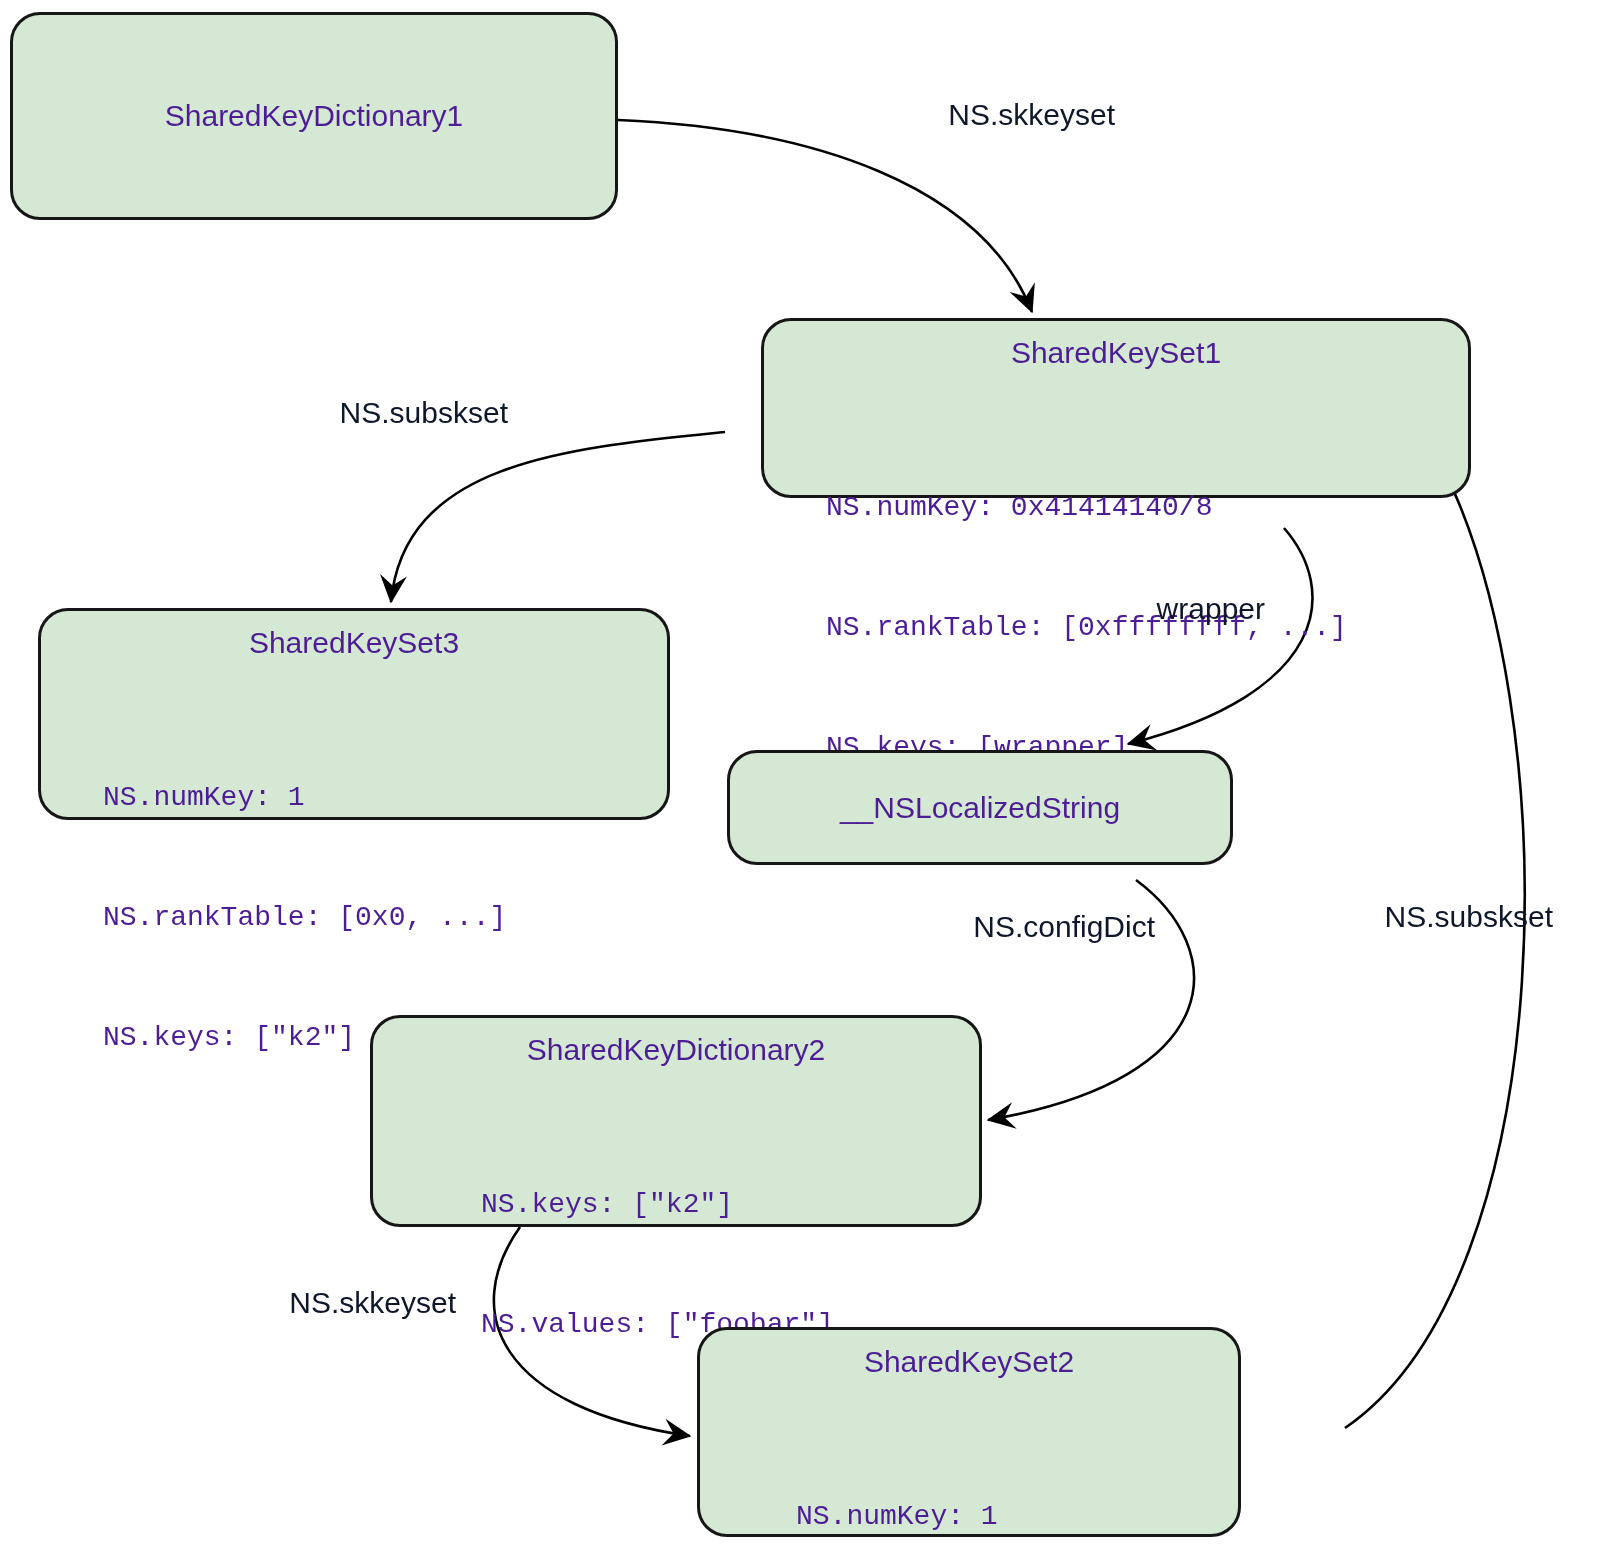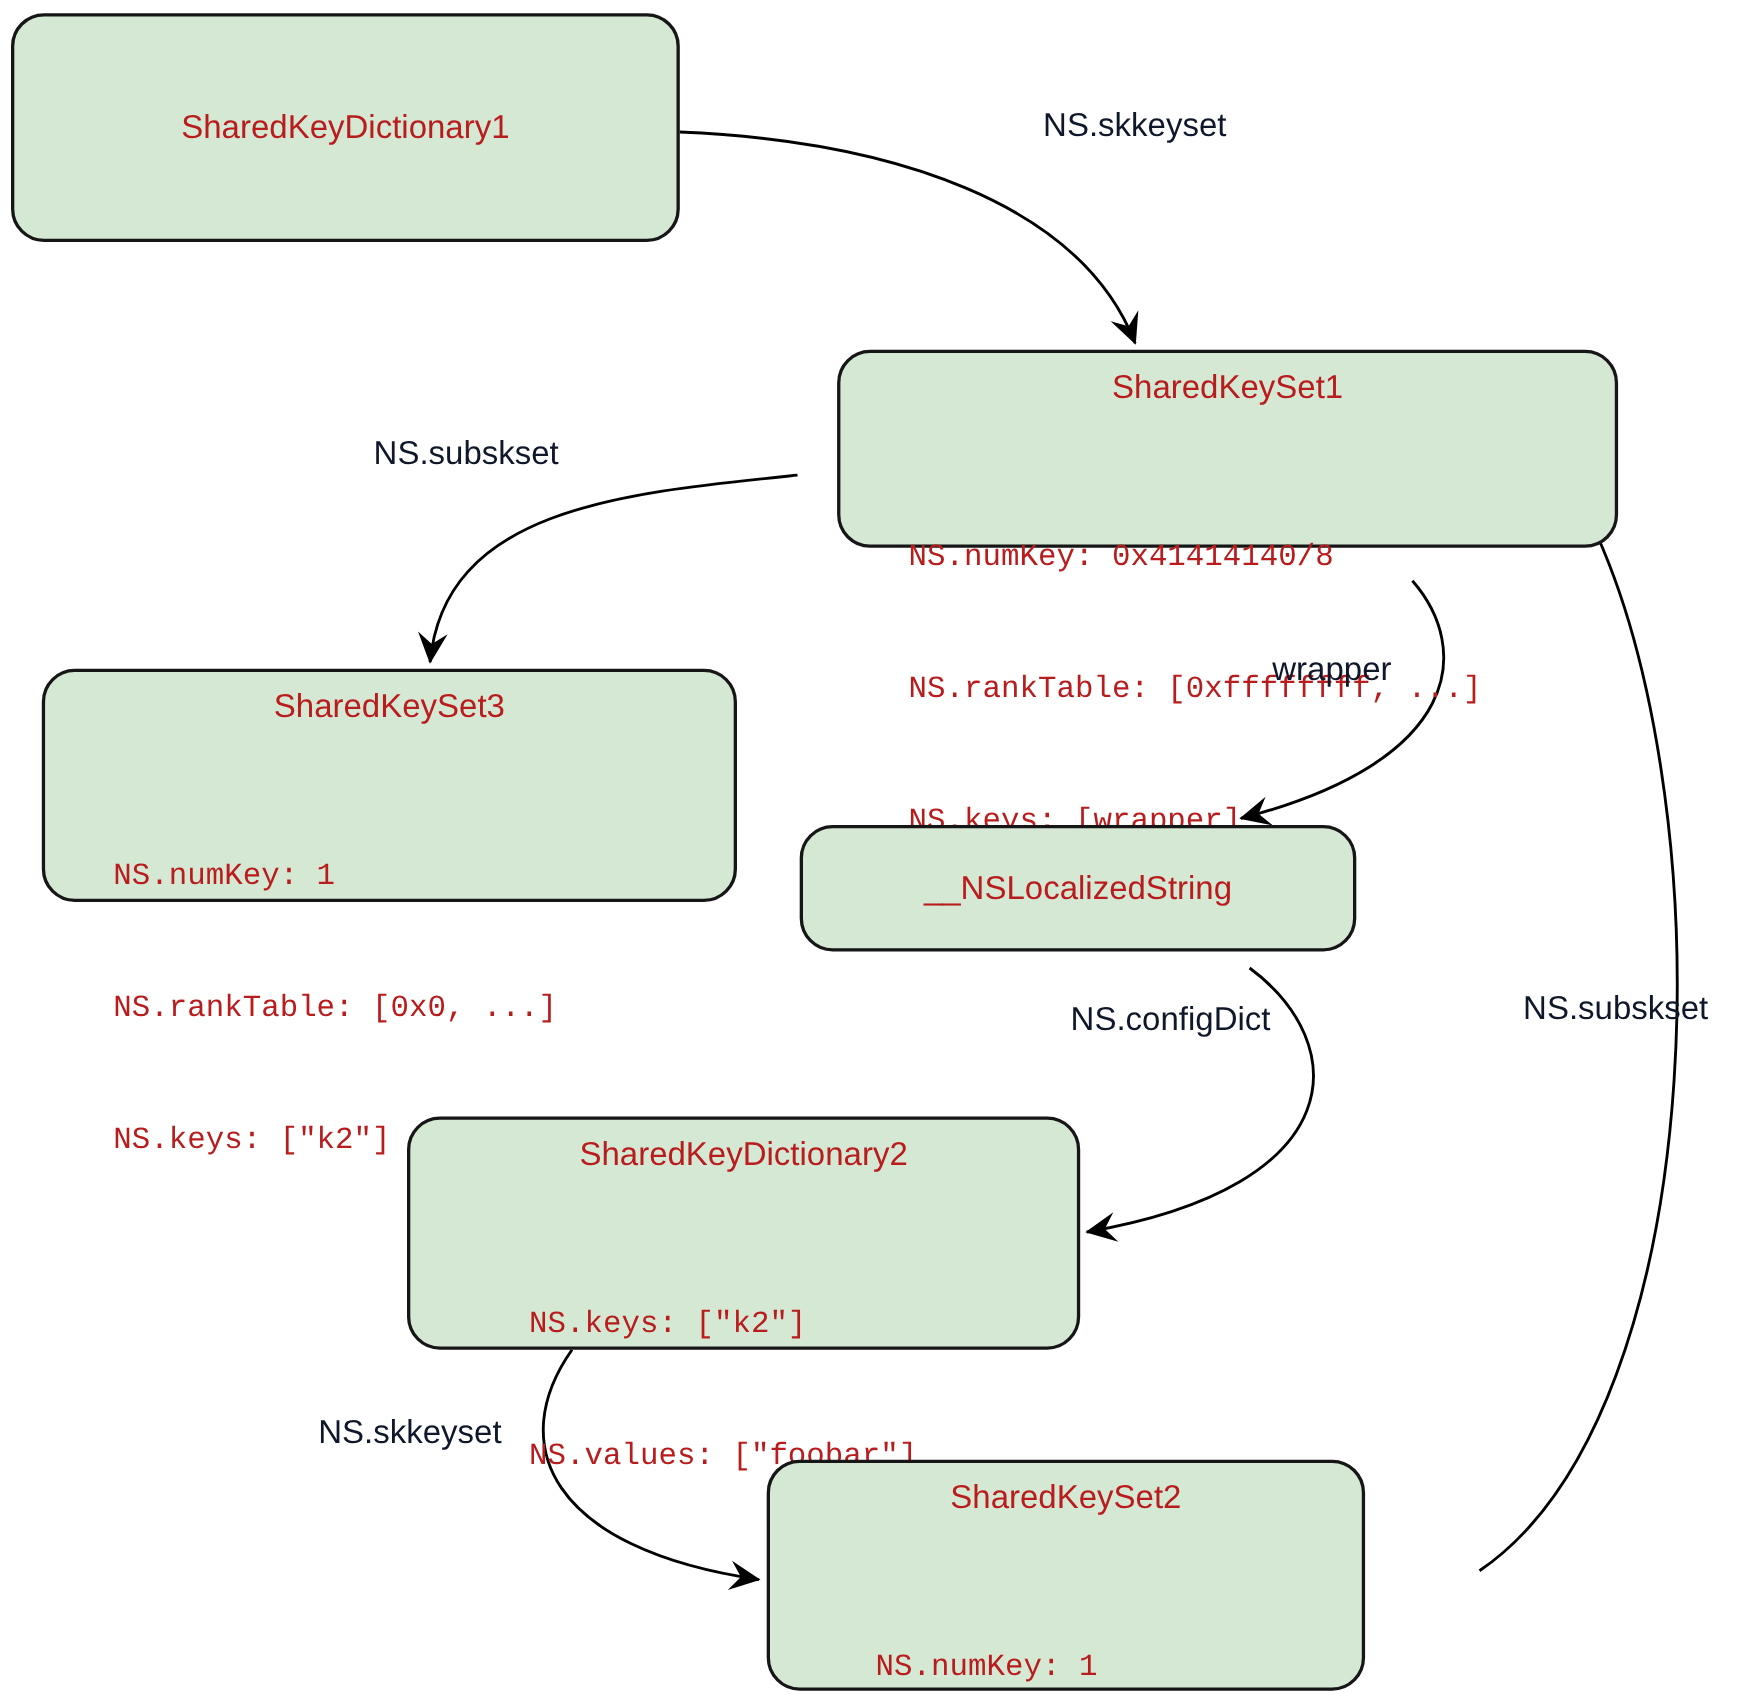--- a/index.html
+++ b/index.html
@@ -10,21 +10,21 @@
     font-family:"Liberation Sans","DejaVu Sans",sans-serif;
     overflow:hidden;
   }
   .edges-svg{position:absolute;left:0;top:0;width:1600px;height:1548px;}
   .node{
     position:absolute;
     background:#d5e8d4;
     border:3px solid #161616;
     border-radius:30px;
     box-sizing:border-box;
-    color:#b91c1c;
+    color:#4c1d95;
   }
   .node-title{
     text-align:center;
     font-size:30px;
     padding-top:15px;
     line-height:34px;
   }
   .node.title-centered .node-title{
     position:absolute;inset:0;
     display:flex;align-items:center;justify-content:center;

